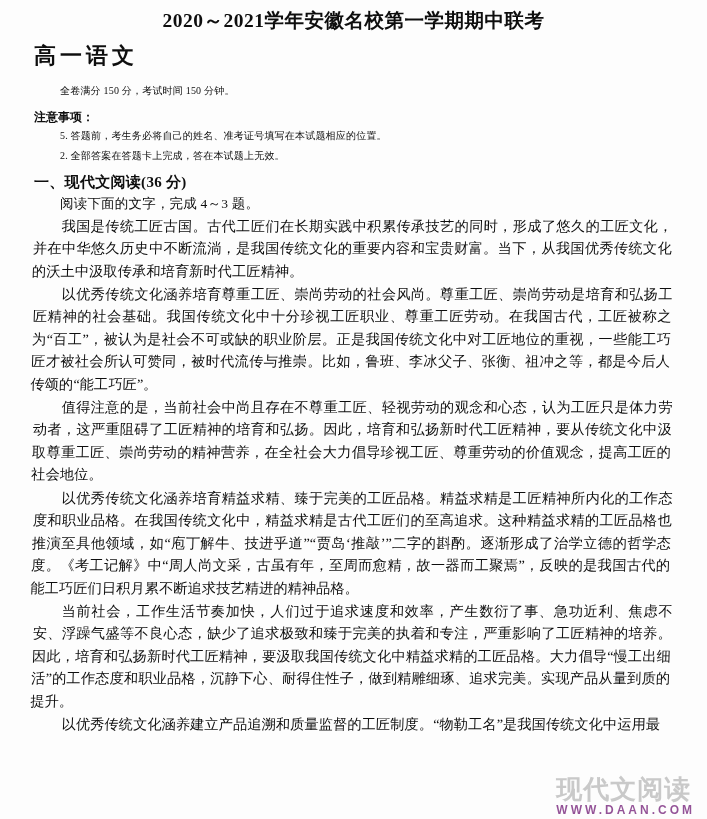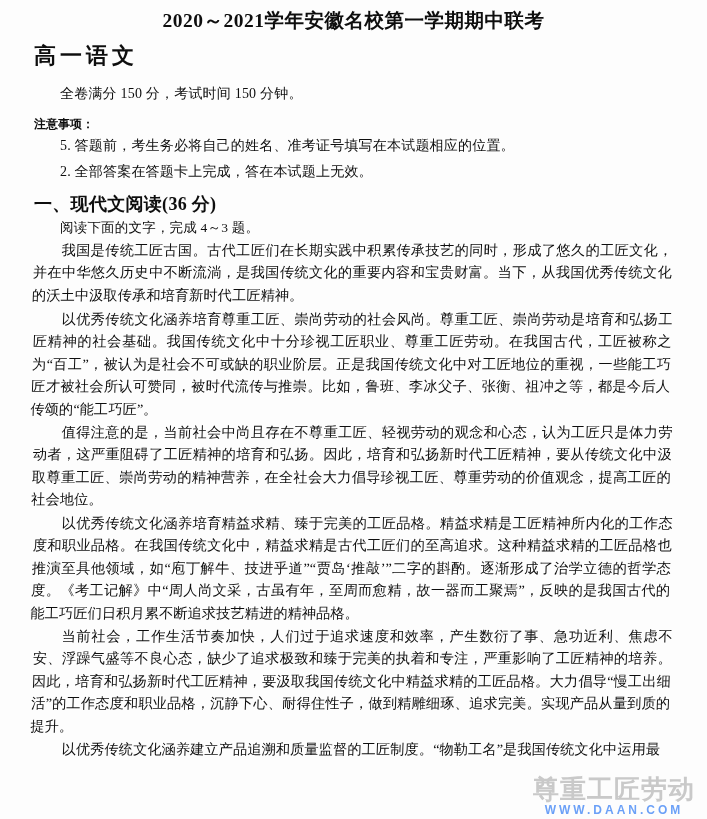--- a/index.html
+++ b/index.html
@@ -29,29 +29,29 @@
     font-family: "Liberation Serif", "DejaVu Serif", serif;
   }
   .doc-subtitle {
     text-align: left;
     font-size: 22px;
     font-weight: bold;
     letter-spacing: 4px;
     margin: 6px 0 12px 0;
   }
   .line {
-    font-size: 14px;
+    font-size: 10px;
     line-height: 1.62;
     margin: 0 0 3px 0;
     letter-spacing: 0.2px;
   }
   .indent1 { text-indent: 26px; }
   .indent2 { text-indent: 26px; }
   .section-head {
-    font-size: 18px;
+    font-size: 15px;
     font-weight: bold;
     margin: 9px 0 3px 0;
     letter-spacing: 0.3px;
   }
   .sub-head {
     font-size: 13.5px;
     margin: 2px 0 2px 0;
     text-indent: 26px;
     letter-spacing: 0.2px;
   }
@@ -86,21 +86,21 @@
     opacity: 0.75;
     letter-spacing: 1px;
     font-family: "Liberation Sans", sans-serif;
     pointer-events: none;
   }
   .watermark .sub {
     display: block;
     font-size: 12px;
     text-align: center;
     letter-spacing: 3px;
-    color: #3b82f6;
+    color: #701a75;
     margin-top: -4px;
   }
 </style>
 </head>
 <body>
 
 <div id="page">
   <div class="inner">
 
     <div class="doc-title">2020～2021学年安徽名校第一学期期中联考</div>
@@ -118,16 +118,16 @@
     <div class="body-par">我国是传统工匠古国。古代工匠们在长期实践中积累传承技艺的同时，形成了悠久的工匠文化，并在中华悠久历史中不断流淌，是我国传统文化的重要内容和宝贵财富。当下，从我国优秀传统文化的沃土中汲取传承和培育新时代工匠精神。</div>
     <div class="body-par">以优秀传统文化涵养培育尊重工匠、崇尚劳动的社会风尚。尊重工匠、崇尚劳动是培育和弘扬工匠精神的社会基础。我国传统文化中十分珍视工匠职业、尊重工匠劳动。在我国古代，工匠被称之为“百工”，被认为是社会不可或缺的职业阶层。正是我国传统文化中对工匠地位的重视，一些能工巧匠才被社会所认可赞同，被时代流传与推崇。比如，鲁班、李冰父子、张衡、祖冲之等，都是今后人传颂的“能工巧匠”。</div>
     <div class="body-par">值得注意的是，当前社会中尚且存在不尊重工匠、轻视劳动的观念和心态，认为工匠只是体力劳动者，这严重阻碍了工匠精神的培育和弘扬。因此，培育和弘扬新时代工匠精神，要从传统文化中汲取尊重工匠、崇尚劳动的精神营养，在全社会大力倡导珍视工匠、尊重劳动的价值观念，提高工匠的社会地位。</div>
     <div class="body-par">以优秀传统文化涵养培育精益求精、臻于完美的工匠品格。精益求精是工匠精神所内化的工作态度和职业品格。在我国传统文化中，精益求精是古代工匠们的至高追求。这种精益求精的工匠品格也推演至具他领域，如“庖丁解牛、技进乎道”“贾岛‘推敲’”二字的斟酌。逐渐形成了治学立德的哲学态度。《考工记解》中“周人尚文采，古虽有年，至周而愈精，故一器而工聚焉”，反映的是我国古代的能工巧匠们日积月累不断追求技艺精进的精神品格。</div>
     <div class="body-par">当前社会，工作生活节奏加快，人们过于追求速度和效率，产生数衍了事、急功近利、焦虑不安、浮躁气盛等不良心态，缺少了追求极致和臻于完美的执着和专注，严重影响了工匠精神的培养。因此，培育和弘扬新时代工匠精神，要汲取我国传统文化中精益求精的工匠品格。大力倡导“慢工出细活”的工作态度和职业品格，沉静下心、耐得住性子，做到精雕细琢、追求完美。实现产品从量到质的提升。</div>
     <div class="body-par clip-last">以优秀传统文化涵养建立产品追溯和质量监督的工匠制度。“物勒工名”是我国传统文化中运用最</div>
 
   </div>
 
   <div class="watermark">
-    <span>尊重工匠劳动</span>
+    <span>现代文阅读</span>
     <span class="sub">WWW.DAAN.COM</span>
   </div>
 </div>
 
 </body></html>

